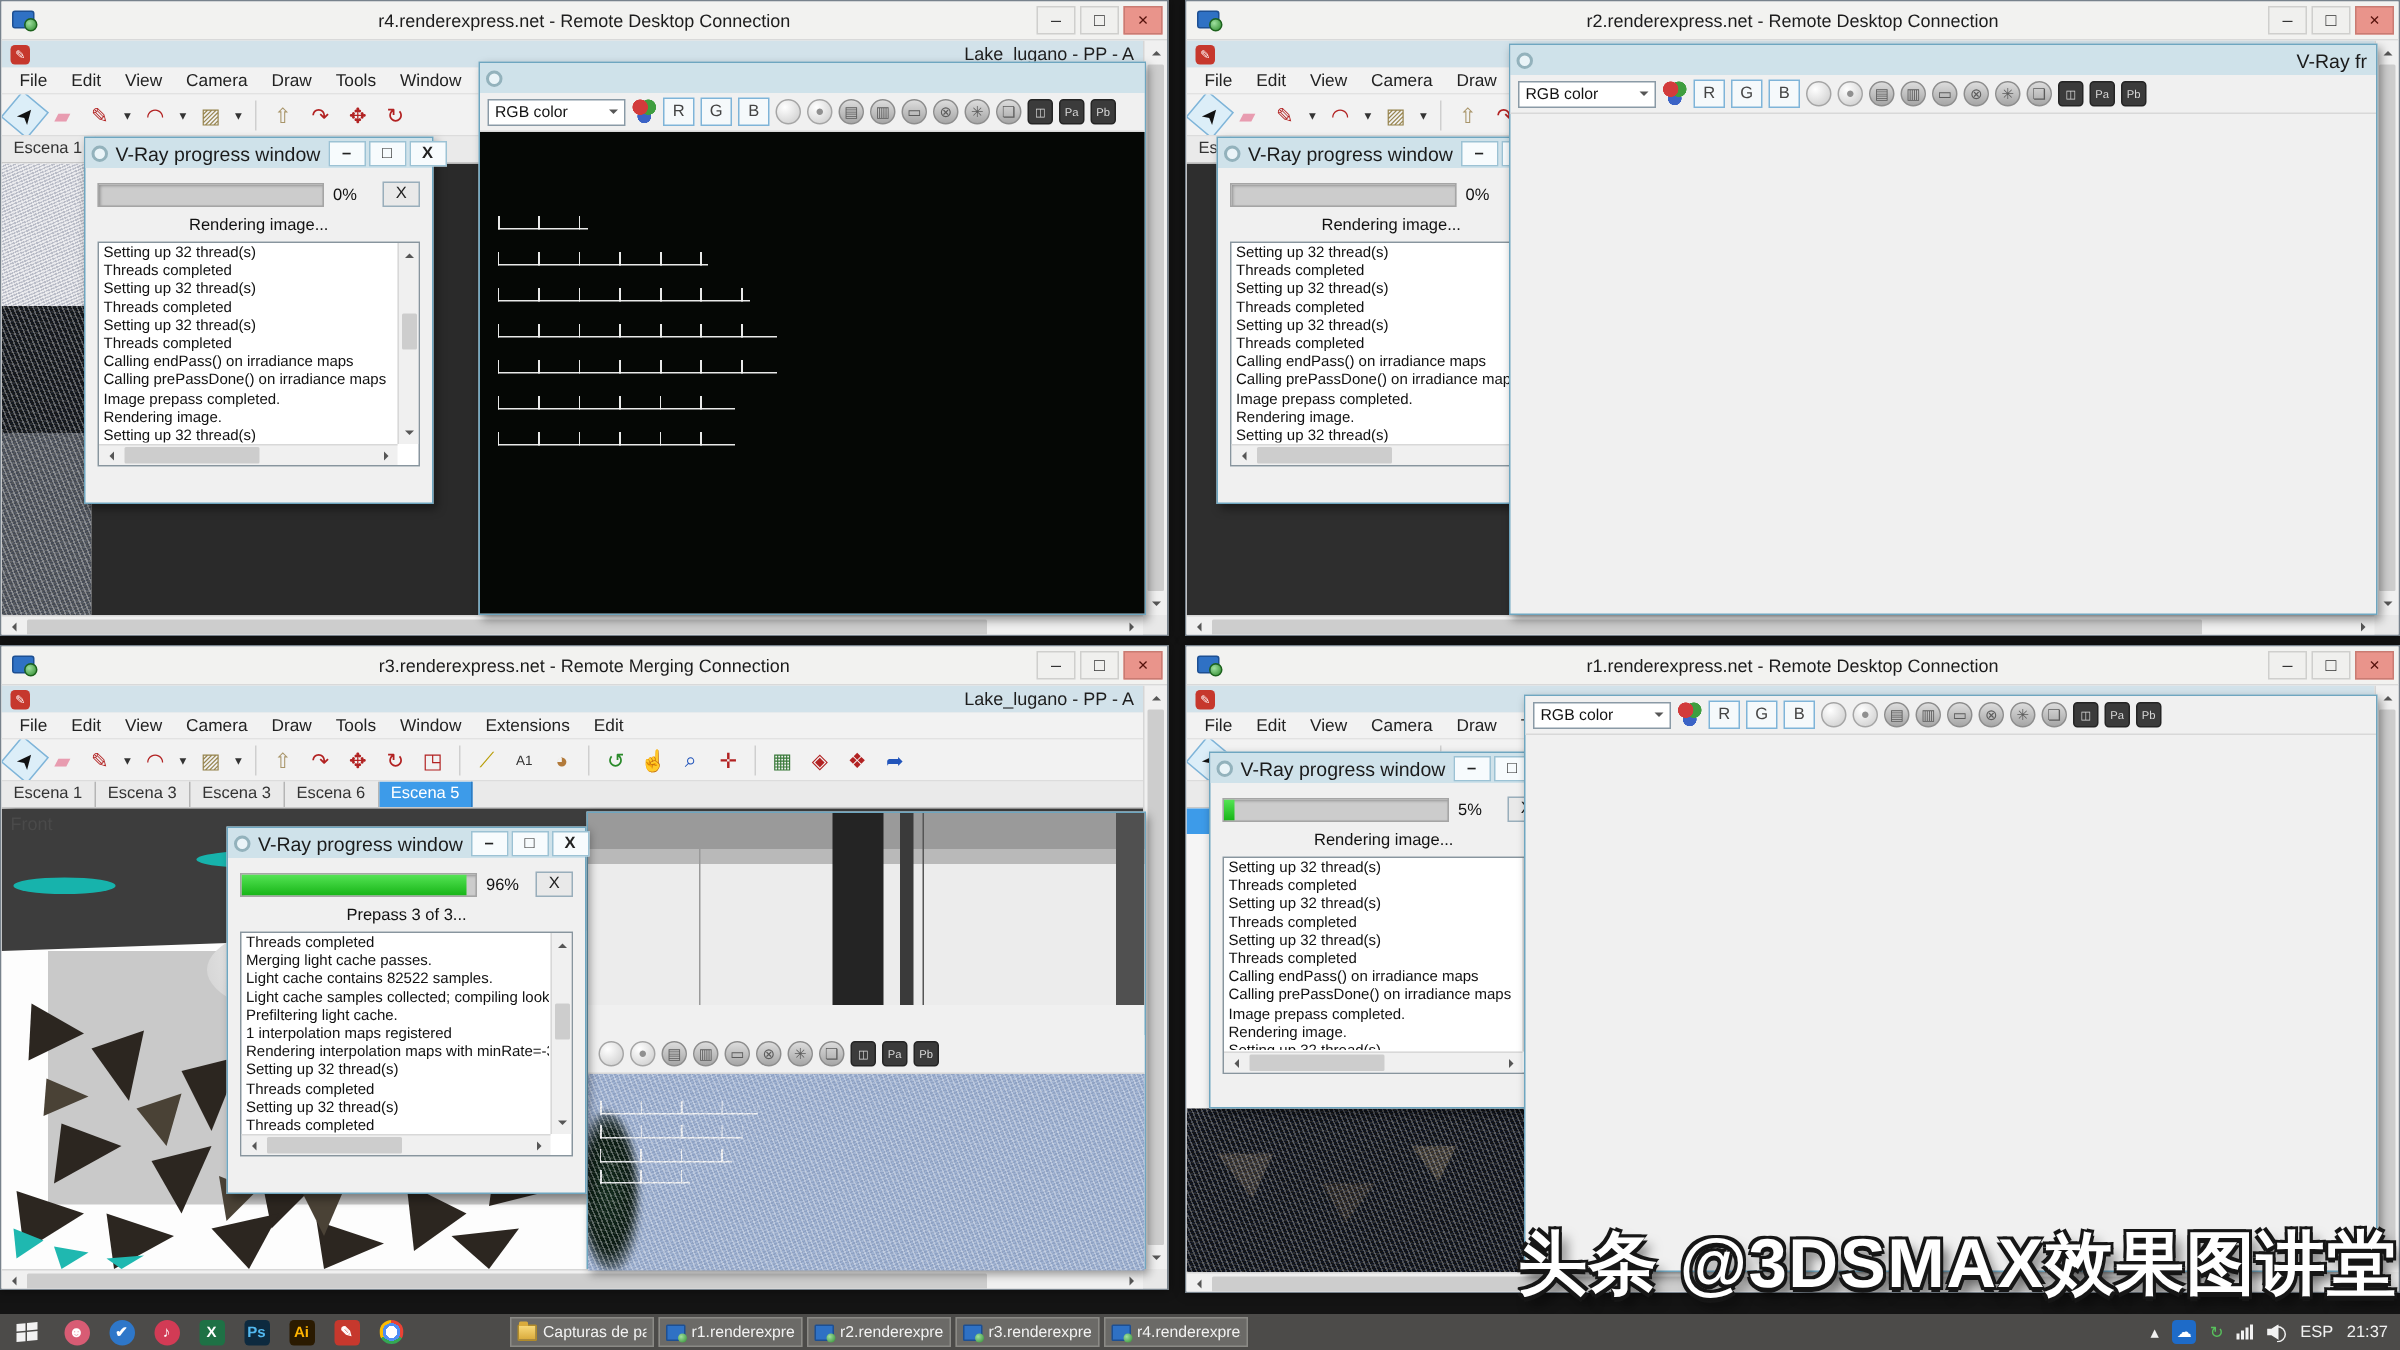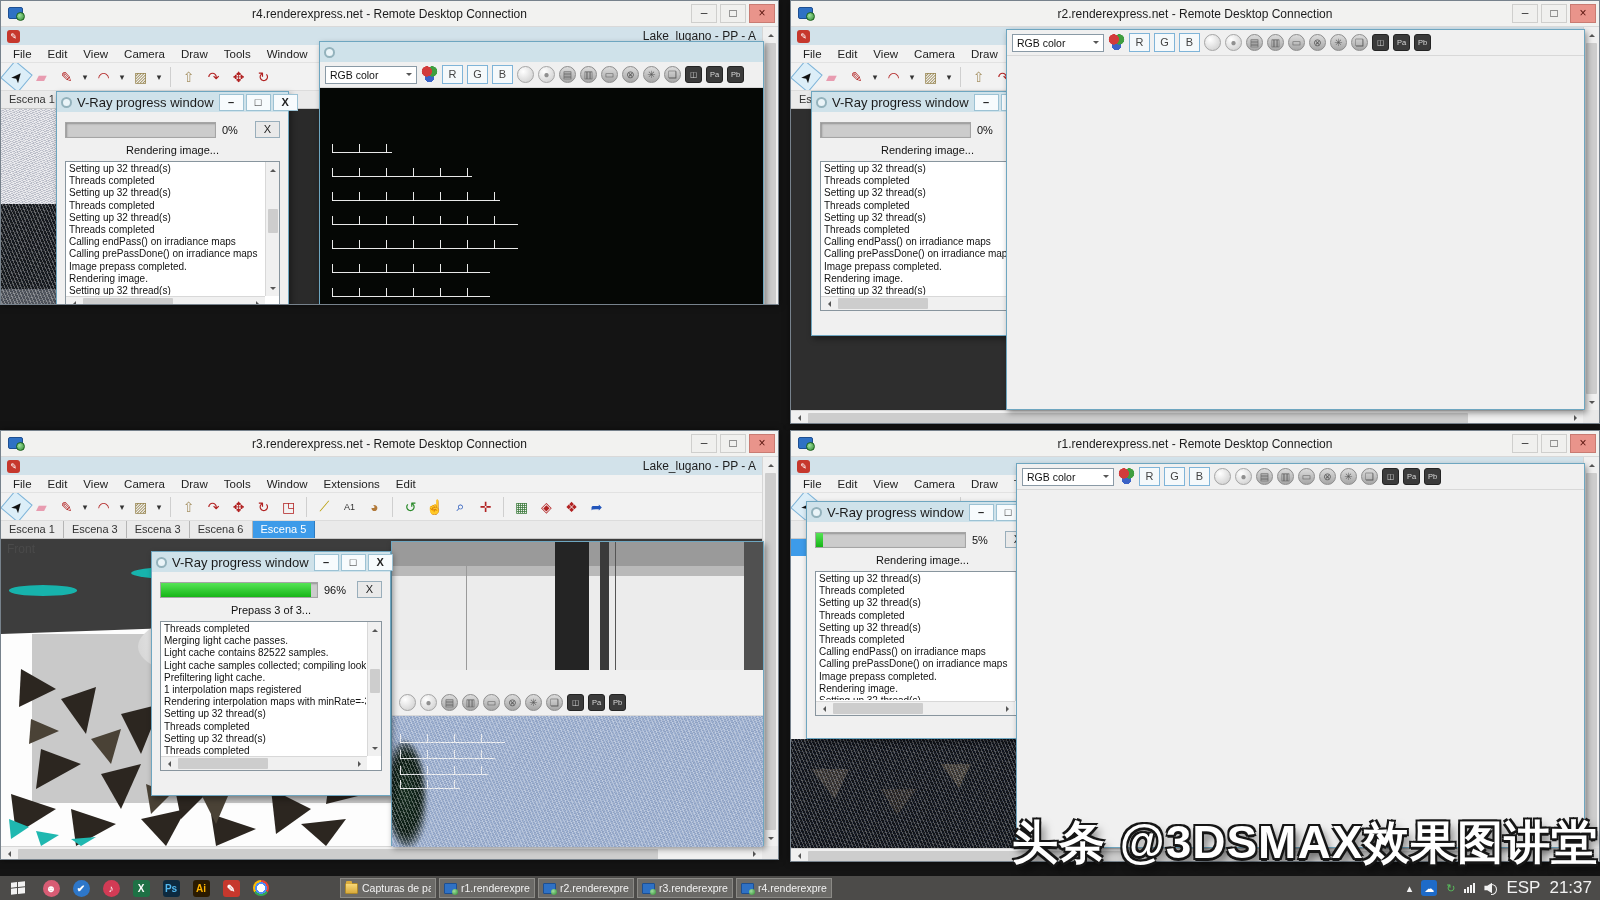--- a/index.html
+++ b/index.html
@@ -127,30 +127,30 @@
   .trayic{color:#f2f2f2;font-size:11px;display:flex;align-items:center;}
   .tray-tile{width:16px;height:16px;border-radius:3px;background:#1e6bc8;color:#fff;font-size:10px;
     display:flex;align-items:center;justify-content:center;}
   .bars{display:inline-flex;align-items:flex-end;gap:1px;height:10px;}
   .bars i{width:2px;background:#f2f2f2;display:block;}
   .spk{width:13px;height:11px;position:relative;}
   .spk::before{content:"";position:absolute;left:0;top:0;width:8px;height:11px;background:#f2f2f2;
     clip-path:polygon(0 30%,35% 30%,100% 0,100% 100%,35% 70%,0 70%);}
   .spk::after{content:"";position:absolute;right:0;top:1px;width:5px;height:9px;border:1.5px solid #f2f2f2;
     border-left:none;border-radius:0 6px 6px 0;}
-  .traytext{font-size:17px;color:#f2f2f2;}
+  .traytext{font-size:11px;color:#f2f2f2;}
   
   #watermark{position:absolute;left:1012px;top:812px;z-index:55;font-size:46px;font-weight:bold;color:#fff;
     letter-spacing:1px;white-space:nowrap;text-shadow:2px 2px 0 #161616,-2px 2px 0 #161616,2px -2px 0 #161616,
     -2px -2px 0 #161616,0 3px 0 #161616,5px 6px 8px rgba(0,0,0,.55);}
 </style>
 </head>
 <body>
 
-<div class="win" style="left:0;top:0;width:779px;height:305px">
+<div class="win" style="left:0;top:0;width:779px;height:424px">
   <div class="rdp-tb">
     <span class="rdpico"></span>
     <div class="rdp-title">r4.renderexpress.net - Remote Desktop Connection</div>
     <div class="winbtns">
       <span class="wbtn">–</span>
       <span class="wbtn">□</span>
       <span class="wbtn close">×</span>
     </div>
   </div>
   <div class="client">
@@ -406,20 +406,24 @@
             </span>
             <span class="hthumb" style="width:90px"></span>
           <span class="sbtn" style="margin-left:auto">
               <i class="arr r"></i>
             </span>
         </div>
       </div>
     </div>
 
     <div class="vfb" style="left:215px;top:2px;width:579px;height:381px;z-index:6">
+      <div class="vray-tb">
+        <span class="orb"></span>
+        <span class="t right">V-Ray fr</span>
+      </div>
       <div class="vfb-tools">
         <span class="chsel">
             <span>RGB color</span>
             <span class="arr d"></span>
           </span>
         <span class="cwheel"></span>
         <span class="rgbbtn">R</span>
         <span class="rgbbtn">G</span>
         <span class="rgbbtn">B</span>
         <span style="display:flex;gap:4px">
@@ -474,21 +478,21 @@
       <span class="sbtn" style="margin-left:auto">
           <i class="arr r"></i>
         </span>
     </div>
   </div>
 </div>
 
 <div class="win" style="left:0;top:430px;width:779px;height:430px">
   <div class="rdp-tb">
     <span class="rdpico"></span>
-    <div class="rdp-title">r3.renderexpress.net - Remote Desktop Connection</div>
+    <div class="rdp-title">r3.renderexpress.net - Remote Merging Connection</div>
     <div class="winbtns">
       <span class="wbtn">–</span>
       <span class="wbtn">□</span>
       <span class="wbtn close">×</span>
     </div>
   </div>
   <div class="client">
     <div style="margin-right:16px">
       <div class="su-tb">
         <span class="su-logo">✎</span>

